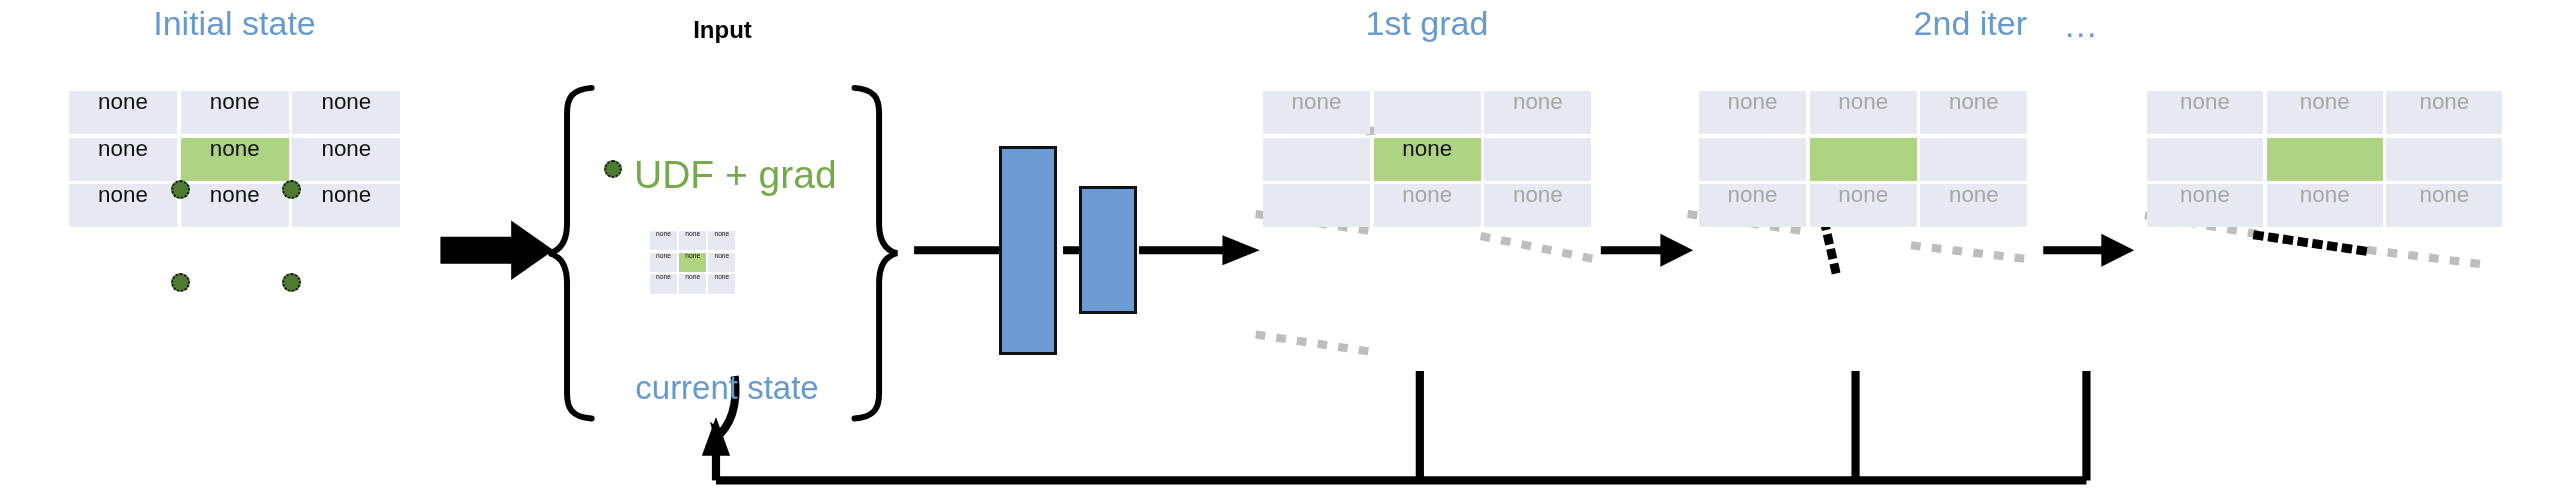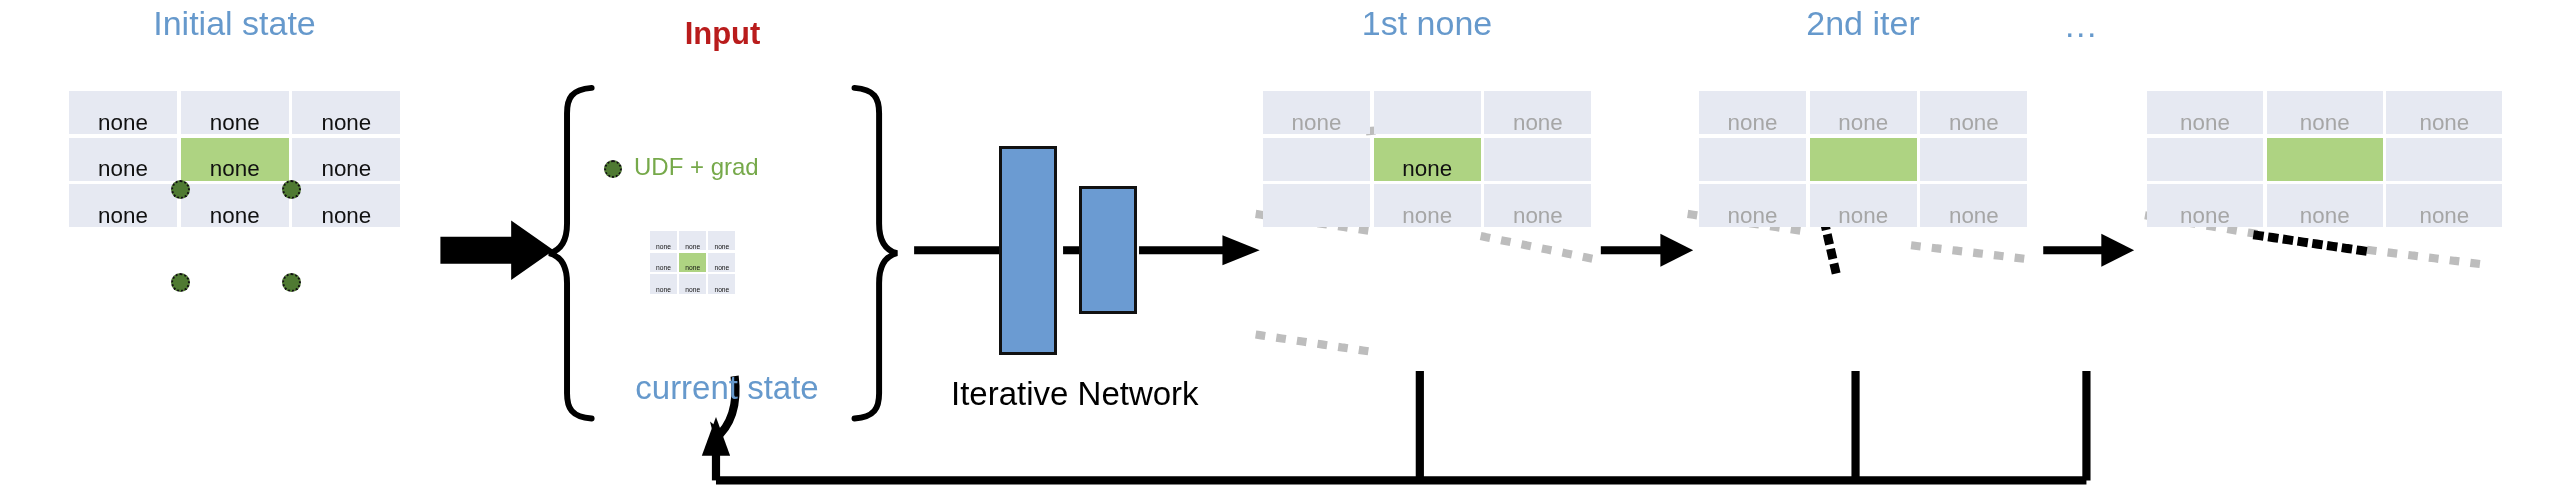--- a/index.html
+++ b/index.html
@@ -7,30 +7,30 @@
     width:2576px;height:502px;position:relative;overflow:hidden;
     font-family:"Liberation Sans","DejaVu Sans",sans-serif;
   }
   .stage{position:absolute;left:0;top:0;width:2576px;height:362px;}
 
   
   .title{
     position:absolute;color:#6699cc;font-size:34px;font-weight:400;
     white-space:nowrap;text-align:center;line-height:1;
   }
-  .title.bold-black{color:#b91c1c;font-weight:700;font-size:31px;}
+  .title.bold-black{color:#000000;font-weight:700;font-size:24px;}
   .ellipsis{
     position:absolute;color:#6699cc;font-size:34px;font-weight:400;
     line-height:1;letter-spacing:1.5px;
   }
 
   
   .grid{position:absolute;display:grid;gap:3.7px;}
   .cell{
-    background:#e6e9f2;display:flex;align-items:flex-end;justify-content:center;
+    background:#e6e9f2;display:flex;align-items:flex-start;justify-content:center;
     position:relative;overflow:visible;
   }
   .cell .lbl{
     font-size:22.4px;line-height:1;color:#111111;position:relative;z-index:3;
     pointer-events:none;
   }
   .cell.green{background:#aed382;}
   .cell.faded .lbl{color:#a6a6a6;}
 
   
@@ -43,21 +43,21 @@
 
   
   .dot{
     position:absolute;width:19.4px;height:19.4px;border-radius:50%;
     background:#4f7a32;border:2.2px dotted #111111;box-sizing:border-box;z-index:6;
   }
   .dot.small{width:18px;height:18px;}
 
   
   .legend-text{
-    position:absolute;color:#76a94a;font-size:24px;white-space:nowrap;line-height:1;
+    position:absolute;color:#76a94a;font-size:39px;white-space:nowrap;line-height:1;
   }
 
   
   svg.overlay{position:absolute;left:0;top:0;width:2576px;height:502px;
     pointer-events:none;overflow:visible;}
 
   
   .net-block{position:absolute;background:#6b9bd2;border:3.7px solid #111111;box-sizing:border-box;}
   .net-label{position:absolute;color:#000000;font-size:33px;white-space:nowrap;line-height:1;}
 </style>
@@ -218,23 +218,22 @@
       </div>
     <div class="cell">
         <span class="lbl">none</span>
       </div>
   </div>
 
   <div class="title" style="left:589px;top:371px;width:276px;font-size:33px;">current state</div>
 
   <div class="net-block" style="left:999px;top:146px;width:58px;height:209px;"></div>
   <div class="net-block" style="left:1079px;top:186px;width:58px;height:128px;"></div>
-  <div class="net-label" style="left:951px;top:377px;">Iterative Network</div>
-
-  <div class="title" style="left:1263px;top:6px;width:328px;">1st none</div>
+
+  <div class="title" style="left:1263px;top:6px;width:328px;">1st grad</div>
 
   <div class="grid g9" style="left:1263px;top:91px;">
     <div class="cell faded">
         <span class="lbl">none</span>
       </div>
     <div class="cell faded">
         <span class="lbl"></span>
       </div>
     <div class="cell faded">
         <span class="lbl">none</span>
@@ -254,21 +253,21 @@
         <span class="lbl"></span>
       </div>
     <div class="cell faded">
         <span class="lbl">none</span>
       </div>
     <div class="cell faded">
         <span class="lbl">none</span>
       </div>
   </div>
 
-  <div class="title" style="left:1699px;top:6px;width:328px;">2nd iter</div>
+  <div class="title" style="left:1699px;top:6px;width:328px;text-align:right;">2nd iter</div>
 
   <div class="grid g9" style="left:1699px;top:91px;">
     <div class="cell faded">
         <span class="lbl">none</span>
       </div>
     <div class="cell faded">
         <span class="lbl">none</span>
       </div>
     <div class="cell faded">
         <span class="lbl">none</span>

